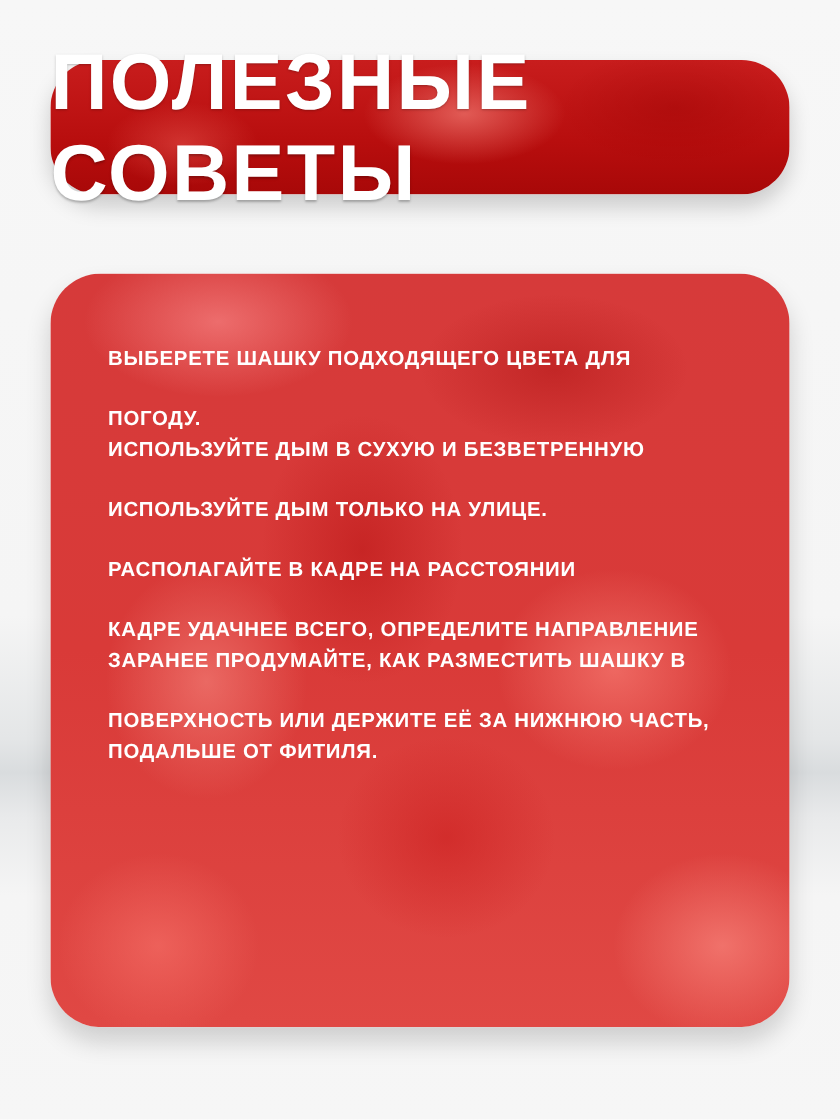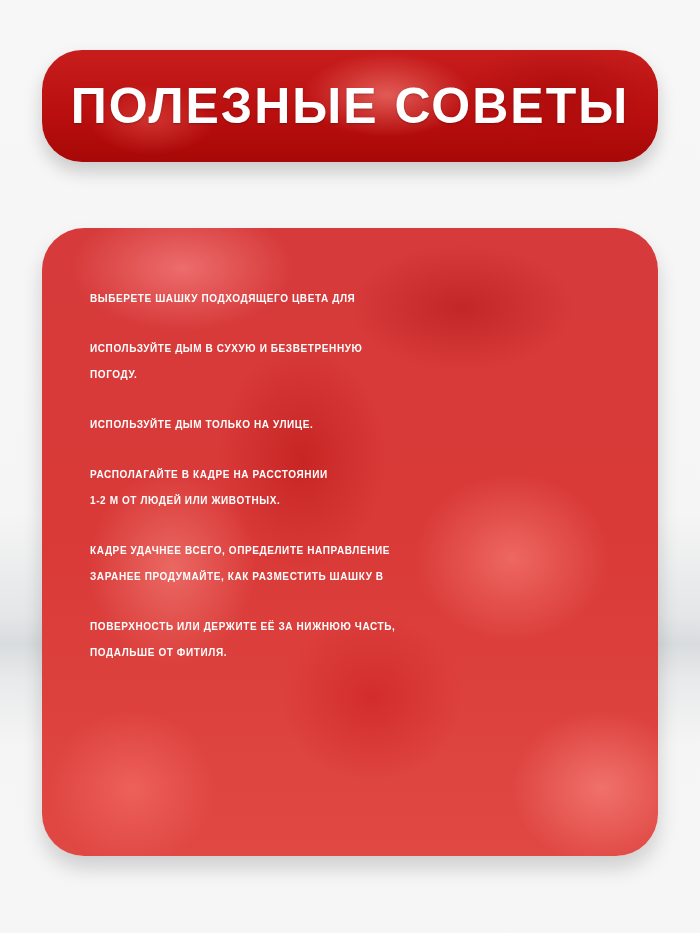--- a/index.html
+++ b/index.html
@@ -13,70 +13,69 @@
     border-radius: 40px;
     background:
       radial-gradient(ellipse 120px 60px at 345px 45px, rgba(255,150,140,0.55), rgba(255,150,140,0) 70%),
       radial-gradient(ellipse 90px 50px at 110px 70px, rgba(255,120,110,0.35), rgba(255,120,110,0) 70%),
       radial-gradient(ellipse 140px 70px at 520px 40px, rgba(150,0,0,0.35), rgba(150,0,0,0) 70%),
       linear-gradient(180deg, #c81d1d 0%, #b80e0e 60%, #a80808 100%);
     box-shadow: 0 10px 18px rgba(0,0,0,0.18);
     display: flex; align-items: center; justify-content: center;
   }
   .title-text {
-    color: #ffffff; font-weight: 700; font-size: 50px; letter-spacing: 2px;
+    color: #ffffff; font-weight: 700; font-size: 66px; letter-spacing: 2px;
     font-family: "Liberation Sans", sans-serif;
     text-shadow: 0 1px 2px rgba(0,0,0,0.25);
   }
   .card {
     position: absolute; left: 42px; top: 228px; width: 616px; height: 628px;
     border-radius: 42px;
     background:
       radial-gradient(ellipse 160px 90px at 140px 40px, rgba(255,150,150,0.55), rgba(255,150,150,0) 70%),
       radial-gradient(ellipse 120px 160px at 260px 230px, rgba(185,20,20,0.55), rgba(185,20,20,0) 70%),
       radial-gradient(ellipse 140px 120px at 470px 330px, rgba(255,140,130,0.55), rgba(255,140,130,0) 70%),
       radial-gradient(ellipse 120px 140px at 130px 340px, rgba(255,160,150,0.45), rgba(255,160,150,0) 70%),
       radial-gradient(ellipse 160px 90px at 420px 80px, rgba(170,15,15,0.45), rgba(170,15,15,0) 70%),
       radial-gradient(ellipse 130px 120px at 330px 470px, rgba(200,25,25,0.5), rgba(200,25,25,0) 70%),
       radial-gradient(ellipse 130px 110px at 560px 560px, rgba(255,150,140,0.55), rgba(255,150,140,0) 70%),
       radial-gradient(ellipse 120px 110px at 90px 560px, rgba(255,130,120,0.45), rgba(255,130,120,0) 70%),
       linear-gradient(180deg, #d63a3a 0%, #d93a38 50%, #e04844 100%);
     box-shadow: 0 12px 20px rgba(0,0,0,0.16);
   }
   .tips {
     position: absolute; left: 48px; top: 58px; width: 540px;
-    color: #ffffff; font-weight: 700; font-size: 10px; line-height: 26px;
+    color: #ffffff; font-weight: 700; font-size: 17px; line-height: 26px;
     letter-spacing: 0.6px; text-transform: uppercase;
     font-family: "Liberation Sans", sans-serif;
   }
   .tip { margin: 0 0 24px 0; }
   .tip span { display: block; }
 </style>
 </head>
 <body>
 
 <div class="title-pill">
   <div class="title-text">ПОЛЕЗНЫЕ СОВЕТЫ</div>
 </div>
 
 <div class="card">
   <div class="tips">
     <div class="tip">
       <span>ВЫБЕРЕТЕ ШАШКУ ПОДХОДЯЩЕГО ЦВЕТА ДЛЯ</span>
     </div>
     <div class="tip">
+      <span>ПОГОДУ.</span>
       <span>ИСПОЛЬЗУЙТЕ ДЫМ В СУХУЮ И БЕЗВЕТРЕННУЮ</span>
-      <span>ПОГОДУ.</span>
     </div>
     <div class="tip">
       <span>ИСПОЛЬЗУЙТЕ ДЫМ ТОЛЬКО НА УЛИЦЕ.</span>
     </div>
     <div class="tip">
       <span>РАСПОЛАГАЙТЕ В КАДРЕ НА РАССТОЯНИИ</span>
-      <span>1-2 М ОТ ЛЮДЕЙ ИЛИ ЖИВОТНЫХ.</span>
     </div>
     <div class="tip">
       <span>КАДРЕ УДАЧНЕЕ ВСЕГО, ОПРЕДЕЛИТЕ НАПРАВЛЕНИЕ</span>
       <span>ЗАРАНЕЕ ПРОДУМАЙТЕ, КАК РАЗМЕСТИТЬ ШАШКУ В</span>
     </div>
     <div class="tip">
       <span>ПОВЕРХНОСТЬ ИЛИ ДЕРЖИТЕ ЕЁ ЗА НИЖНЮЮ ЧАСТЬ,</span>
       <span>ПОДАЛЬШЕ ОТ ФИТИЛЯ.</span>
     </div>
   </div>

